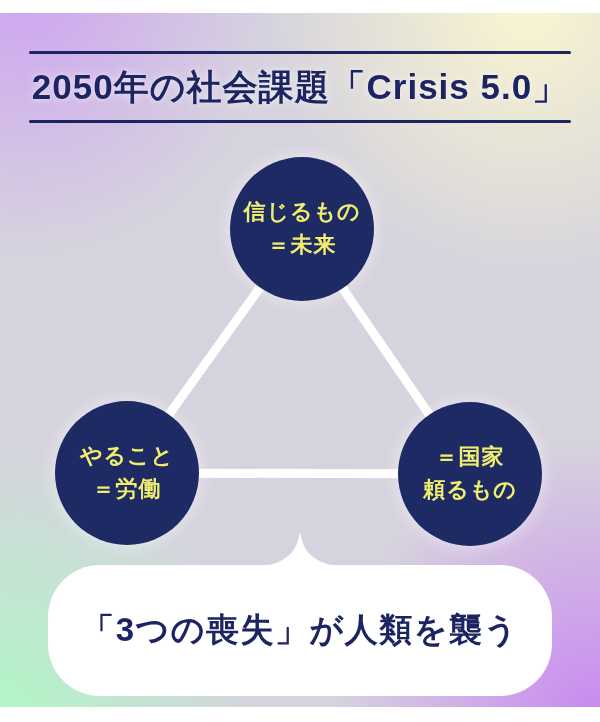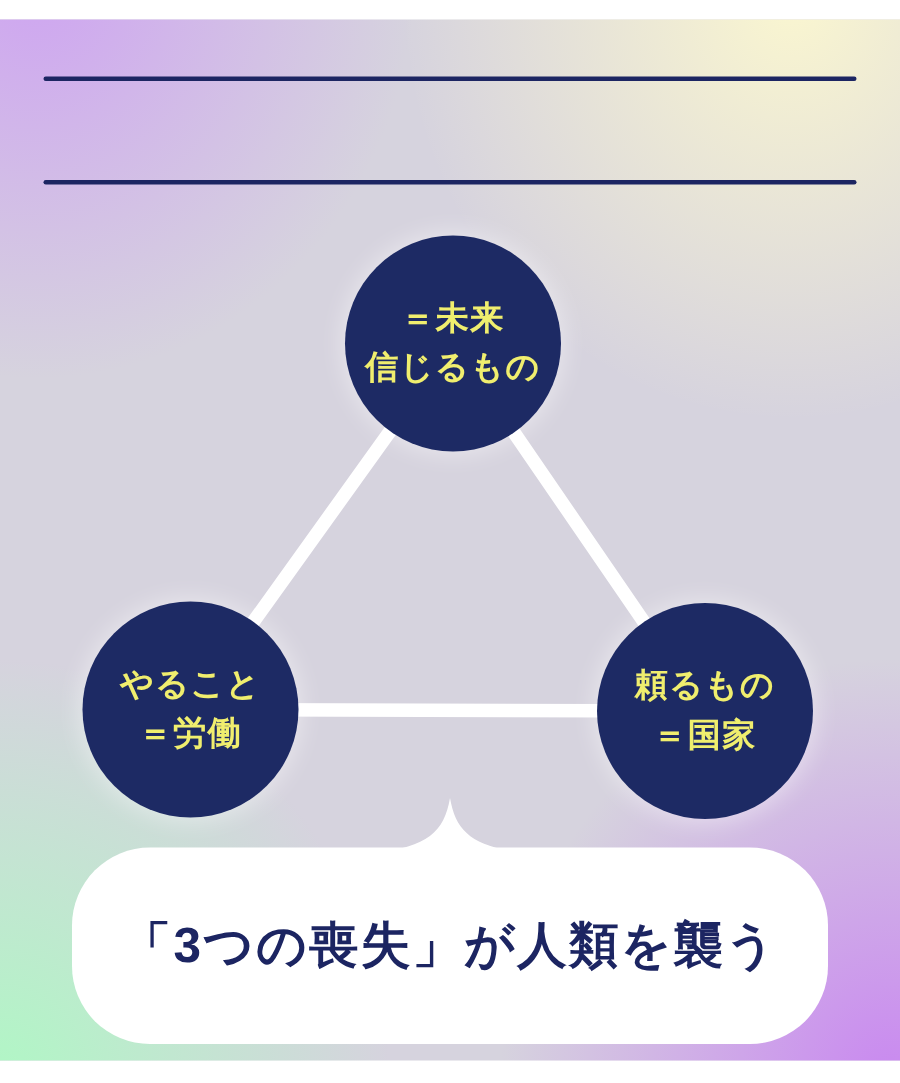--- a/index.html
+++ b/index.html
@@ -76,35 +76,38 @@
 
   <div class="gradient-bg"></div>
 
   <svg class="connectors" width="600" height="722" viewBox="0 0 600 722">
     <line x1="302" y1="229" x2="127" y2="473" stroke="#ffffff" stroke-width="9" stroke-linecap="round"></line>
     <line x1="302" y1="229" x2="470" y2="474" stroke="#ffffff" stroke-width="9" stroke-linecap="round"></line>
     <line x1="127" y1="473" x2="470" y2="474" stroke="#ffffff" stroke-width="9" stroke-linecap="round"></line>
   </svg>
 
   <div class="rule top"></div>
+  <div class="title-wrap">
+    <h1 class="title">2050年の社会課題「Crisis 5.0」</h1>
+  </div>
   <div class="rule bottom"></div>
 
   <div class="node top">
+    <span>信じるもの</span>
     <span>＝未来</span>
-    <span>信じるもの</span>
   </div>
 
   <div class="node left">
     <span>やること</span>
     <span>＝労働</span>
   </div>
 
   <div class="node right">
+    <span>＝国家</span>
     <span>頼るもの</span>
-    <span>＝国家</span>
   </div>
 
   <svg class="bubble-tail" width="110" height="40" viewBox="0 0 110 40">
     <path d="M 5 40 C 40 35 51 26 55 3 C 59 26 70 35 105 40 Z" fill="#ffffff"></path>
   </svg>
 
   <div class="bubble">
     <p>「3つの喪失」が人類を襲う</p>
   </div>
 

